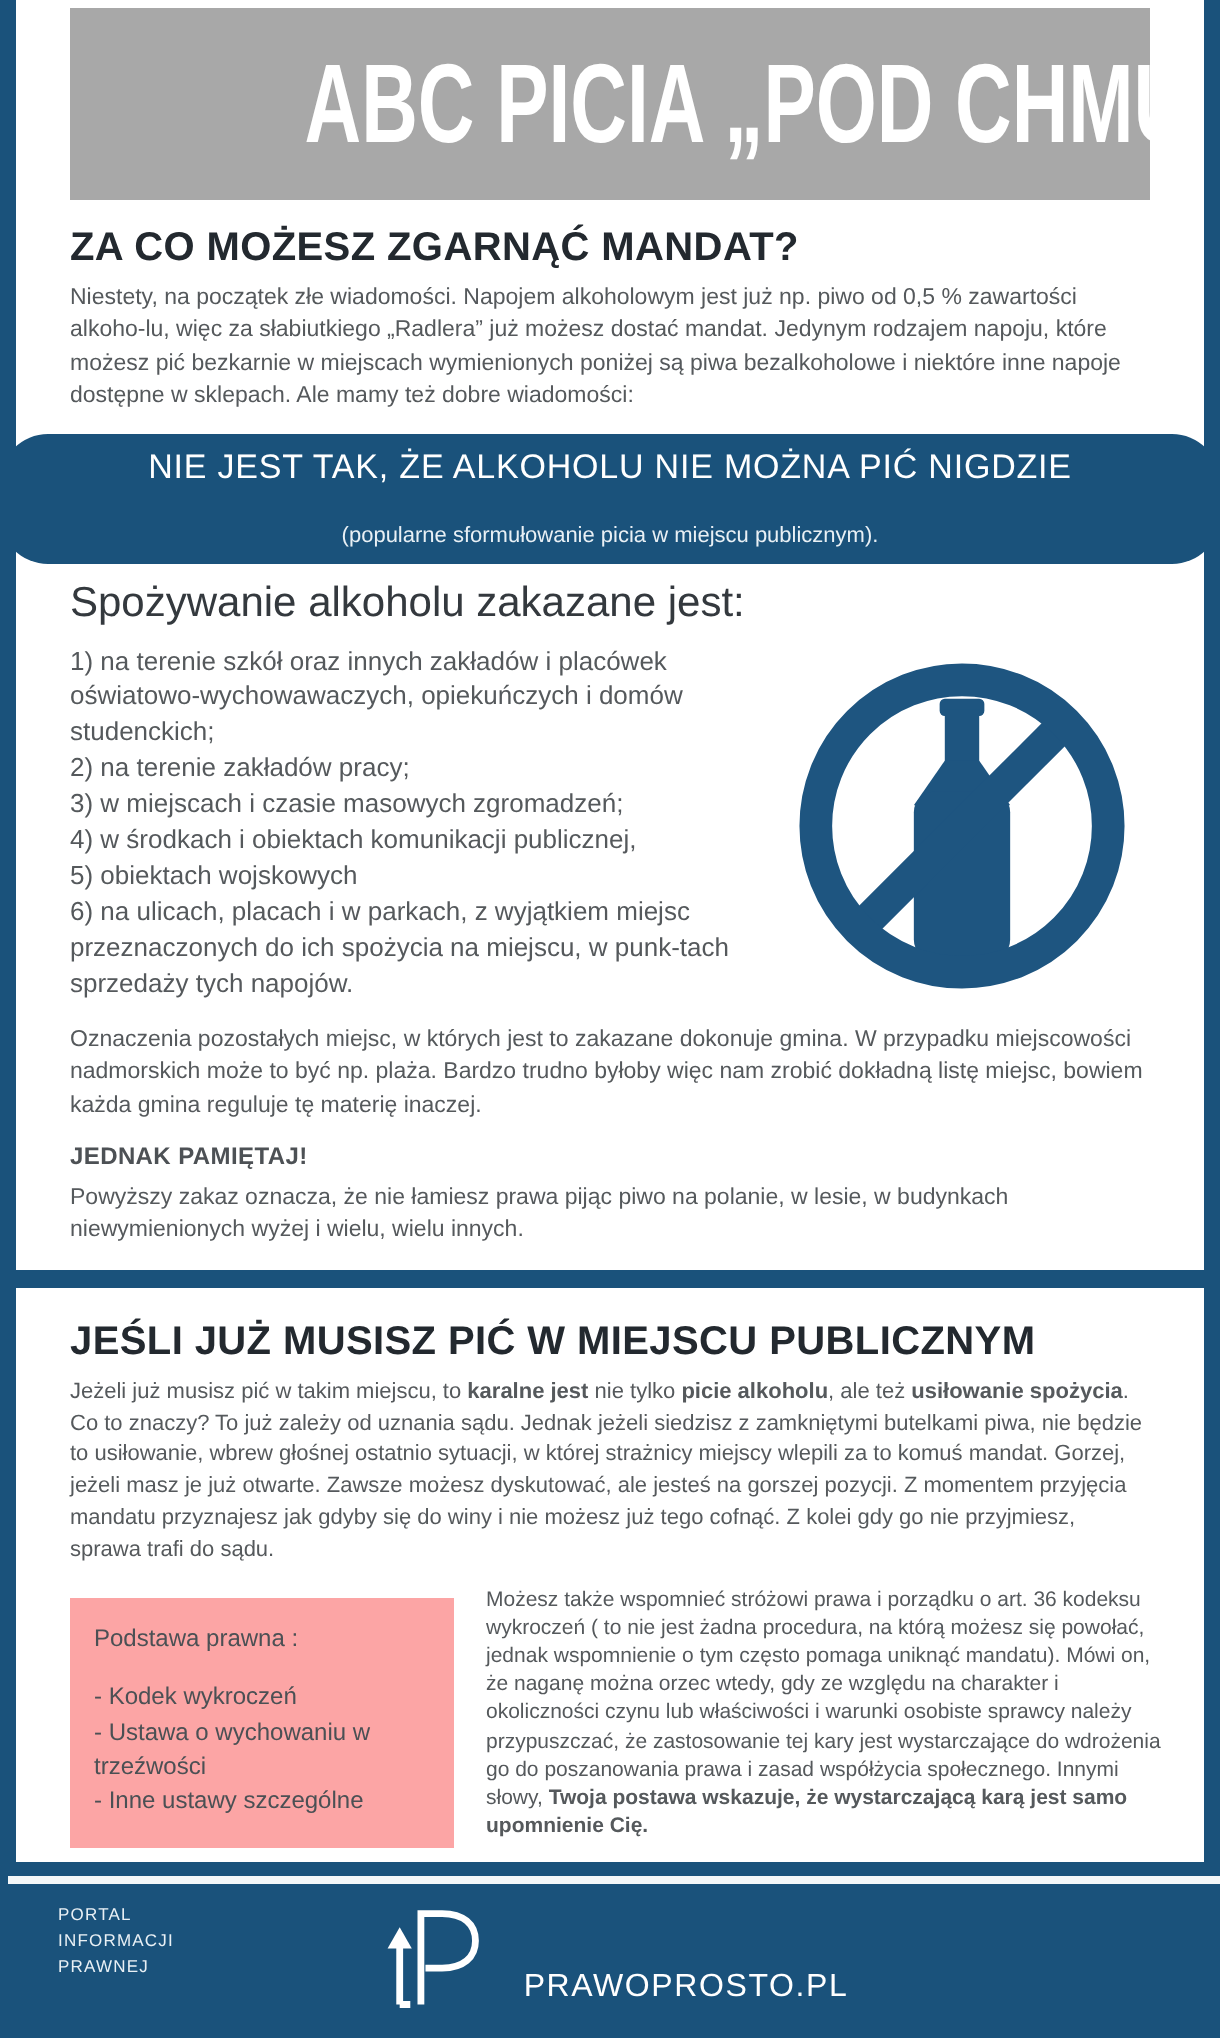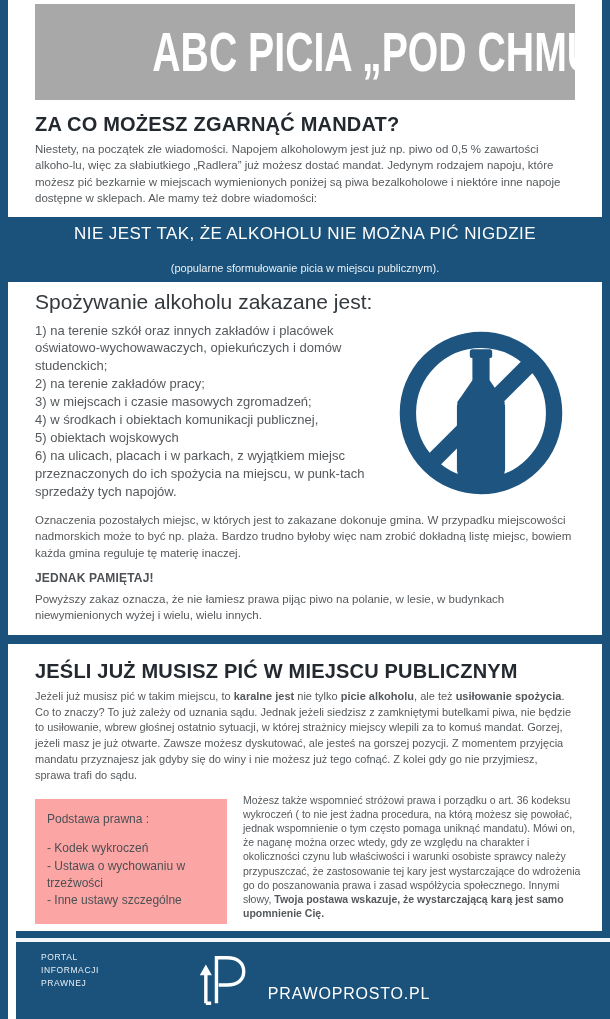--- a/index.html
+++ b/index.html
@@ -28,20 +28,21 @@
     letter-spacing:0.2px;line-height:1.1;
   }
   p.body{margin:6px 0 0;font-size:11.5px;line-height:1.42;color:#55595c;}
 
   .sec1{padding-top:13px;}
 
   
   .banner{
     margin-top:11px;background:#1a527b;color:#ffffff;text-align:center;
     padding:6px 10px 8px;
+    border-radius:24px;
   }
   .banner-title{font-size:17px;letter-spacing:0.4px;line-height:1.3;}
   .banner-sub{font-size:11px;margin-top:17px;color:#e9f0f5;}
 
   .sec2{padding-top:8px;}
   h2.soft-h{
     margin:0;color:#34393e;font-size:21px;font-weight:400;line-height:1.15;
   }
   .cols{display:flex;margin-top:7px;}
   .ban-list{width:352px;font-size:13px;line-height:1.38;color:#55595c;}
@@ -59,21 +60,21 @@
   .bottom-cols{display:flex;margin:9px 22px 0 35px;gap:16px;align-items:flex-start;}
   .legal-box{
     width:168px;background:#fca5a5;color:#4b5054;
     padding:13px 12px 14px;margin-top:6px;flex:none;
   }
   .legal-title{font-size:12px;}
   .legal-items{margin-top:14px;font-size:12px;line-height:1.45;}
   .advice{flex:1;font-size:10.5px;line-height:1.34;color:#55595c;}
 
   
-  .footer-area{position:absolute;left:16px;right:0;bottom:0;z-index:6;}
+  .footer-area{position:absolute;left:4px;right:0;bottom:0;z-index:6;}
   .footer-bar{height:7px;background:#1a527b;}
   .footer-gap{height:4px;background:#f4f7f9;}
   footer{position:relative;height:77px;background:#1a527b;color:#ffffff;}
   .portal{
     position:absolute;left:25px;top:9px;font-size:8.5px;letter-spacing:0.6px;
     line-height:1.55;color:#e9f0f5;
   }
   .logo{
     position:absolute;left:0;right:0;top:0;bottom:0;
     display:flex;align-items:center;justify-content:center;gap:22px;

